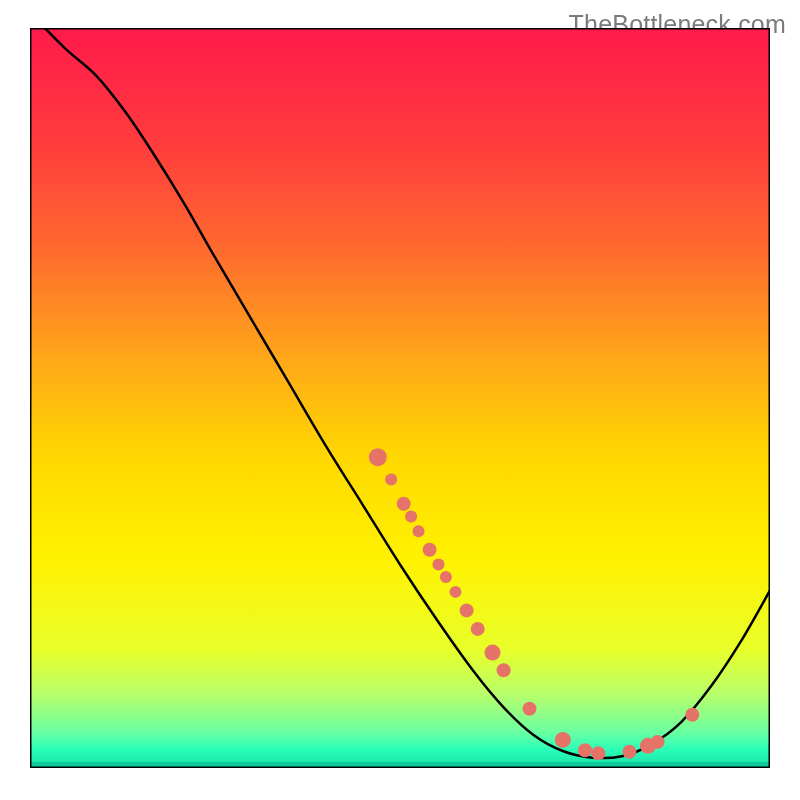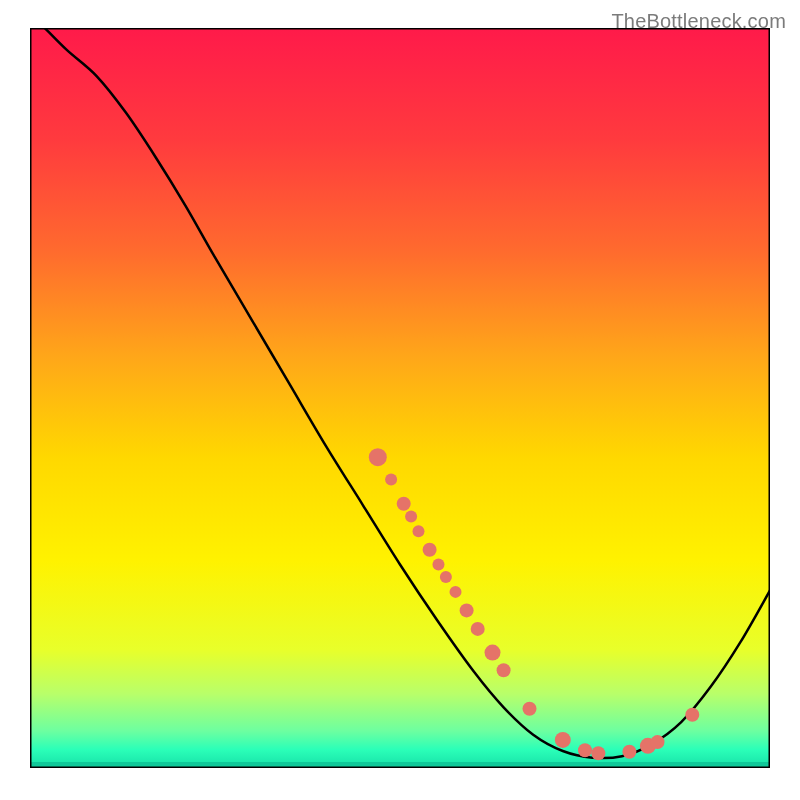--- a/index.html
+++ b/index.html
@@ -8,21 +8,21 @@
     width: 800px;
     height: 800px;
     overflow: hidden;
     font-family: Arial, Helvetica, sans-serif;
     background: #ffffff;
   }
   .attribution {
     position: absolute;
     top: 10px;
     right: 14px;
-    font-size: 20px;
+    font-size: 25px;
     font-weight: 500;
     color: #7b7b7b;
     letter-spacing: 0.2px;
   }
   .plot-wrap {
     position: absolute;
     top: 28px;
     left: 30px;
     width: 740px;
     height: 740px;

